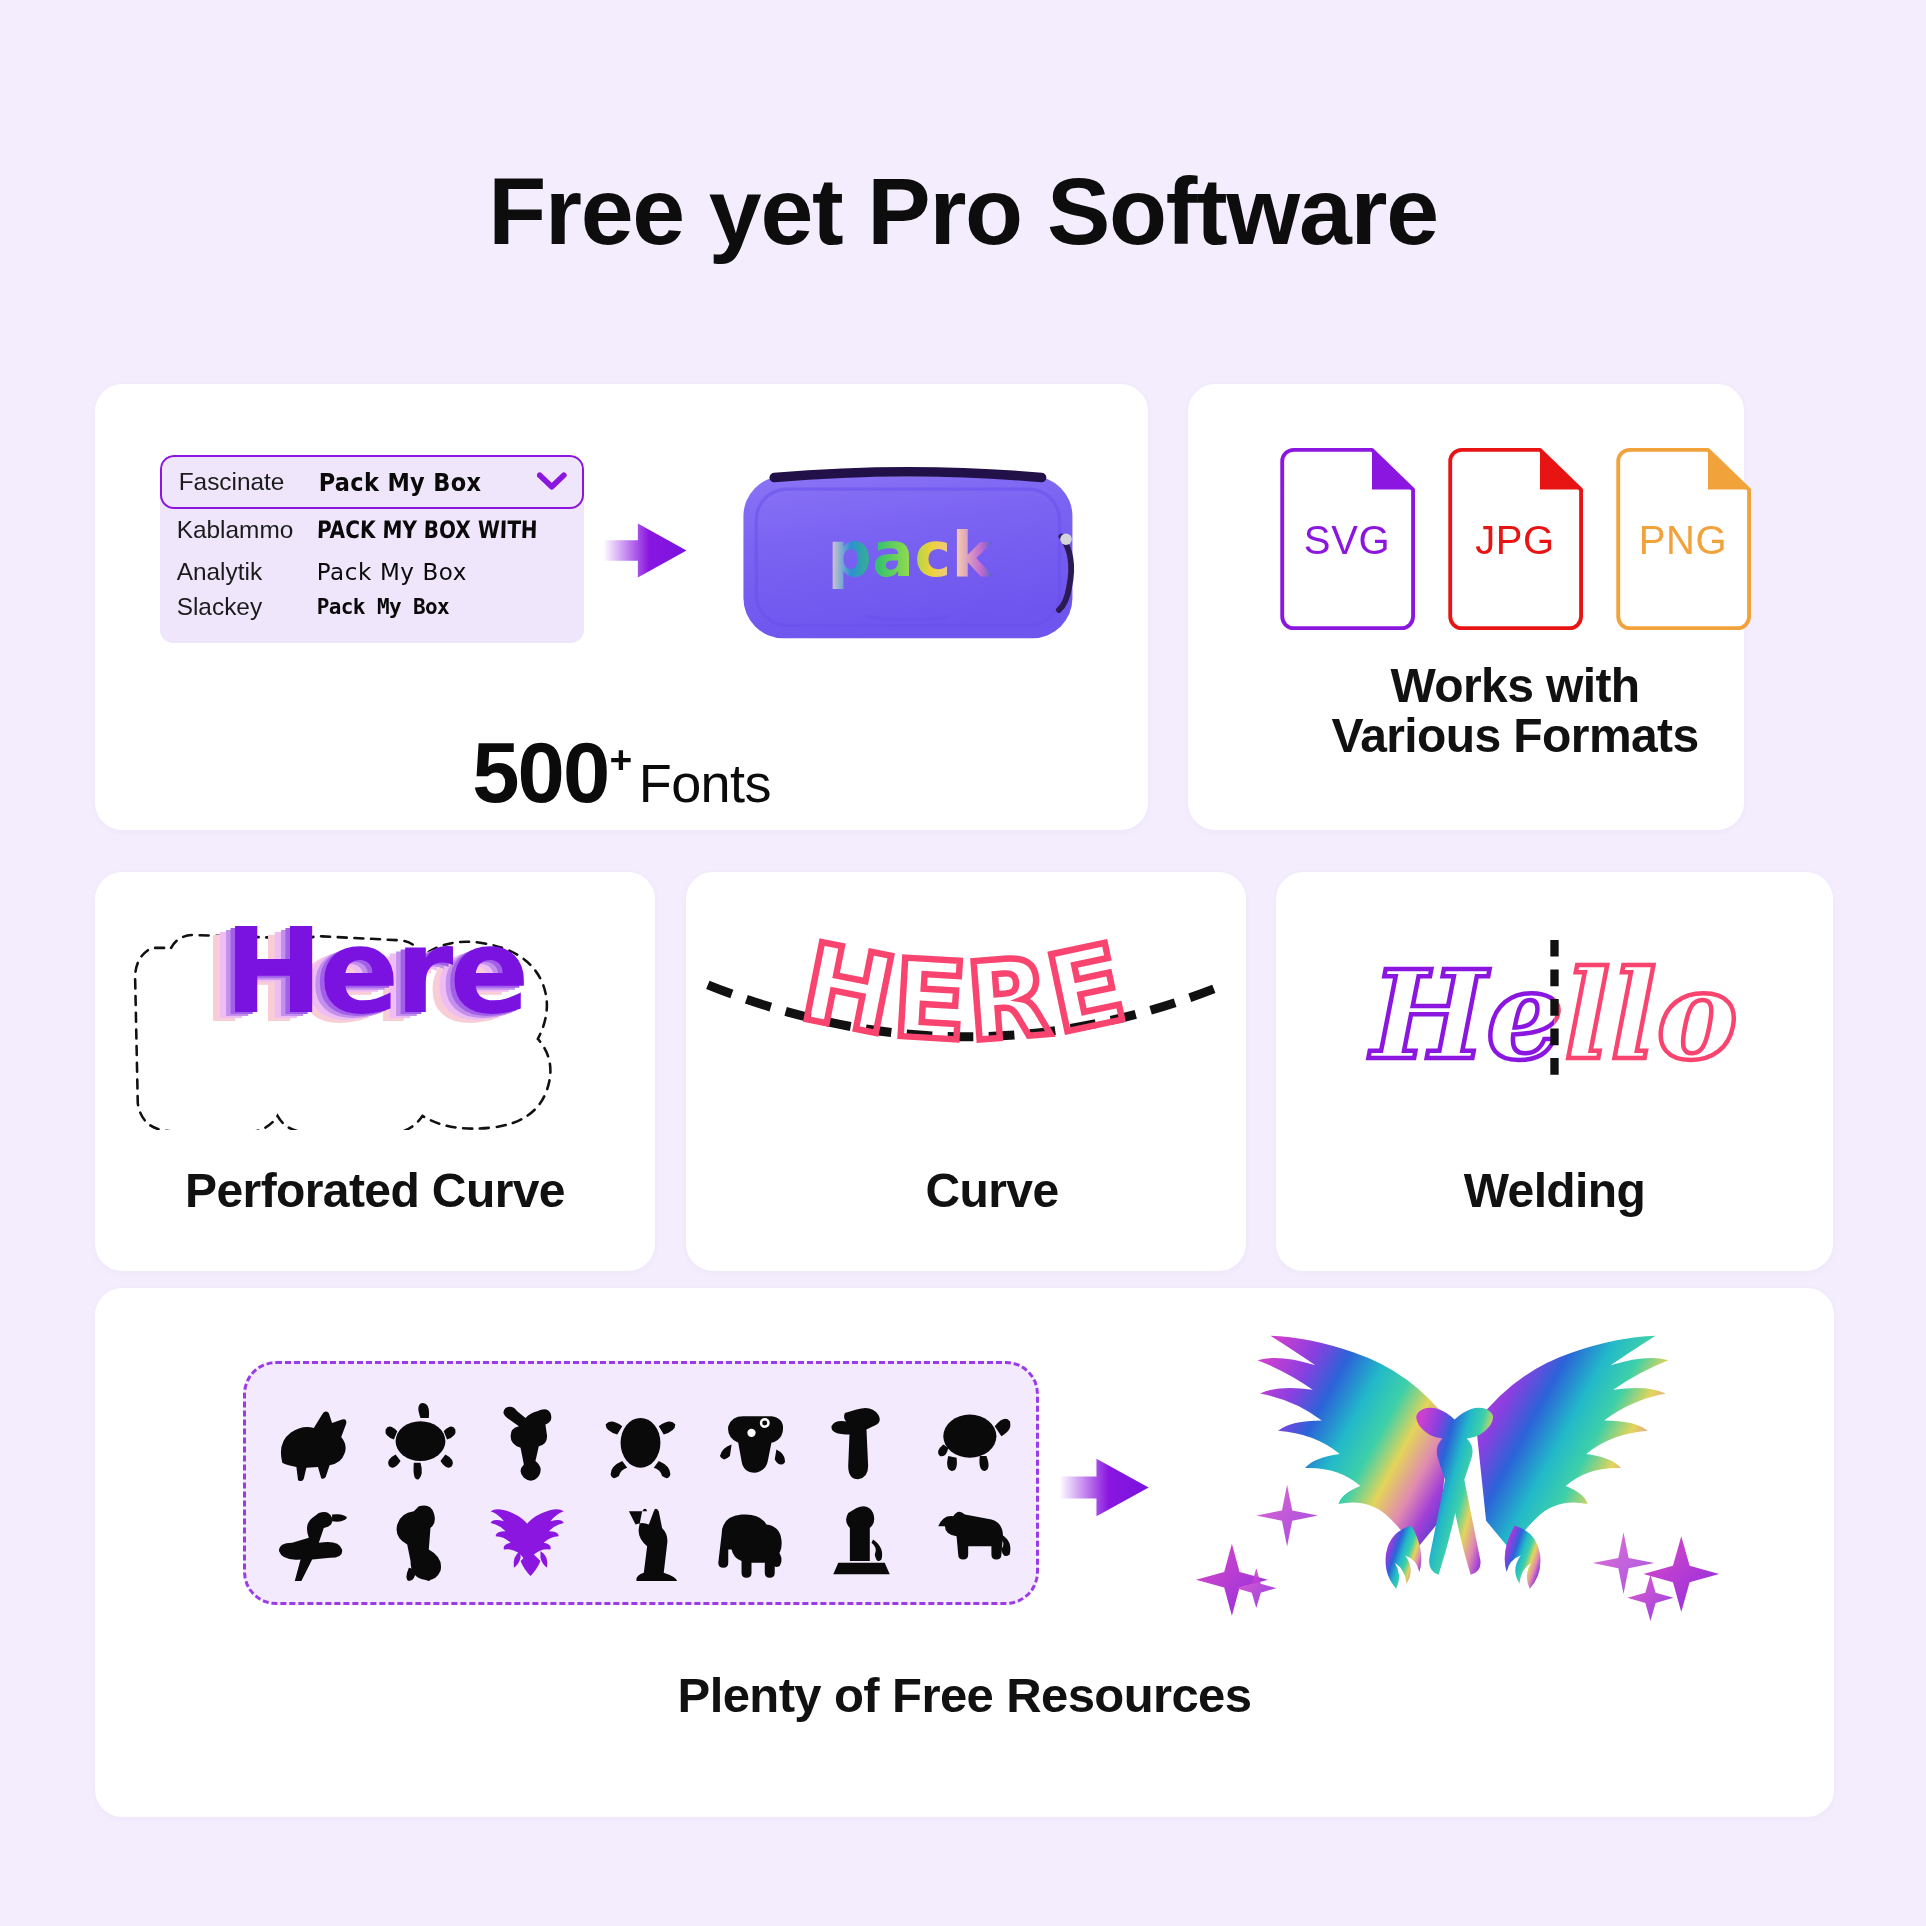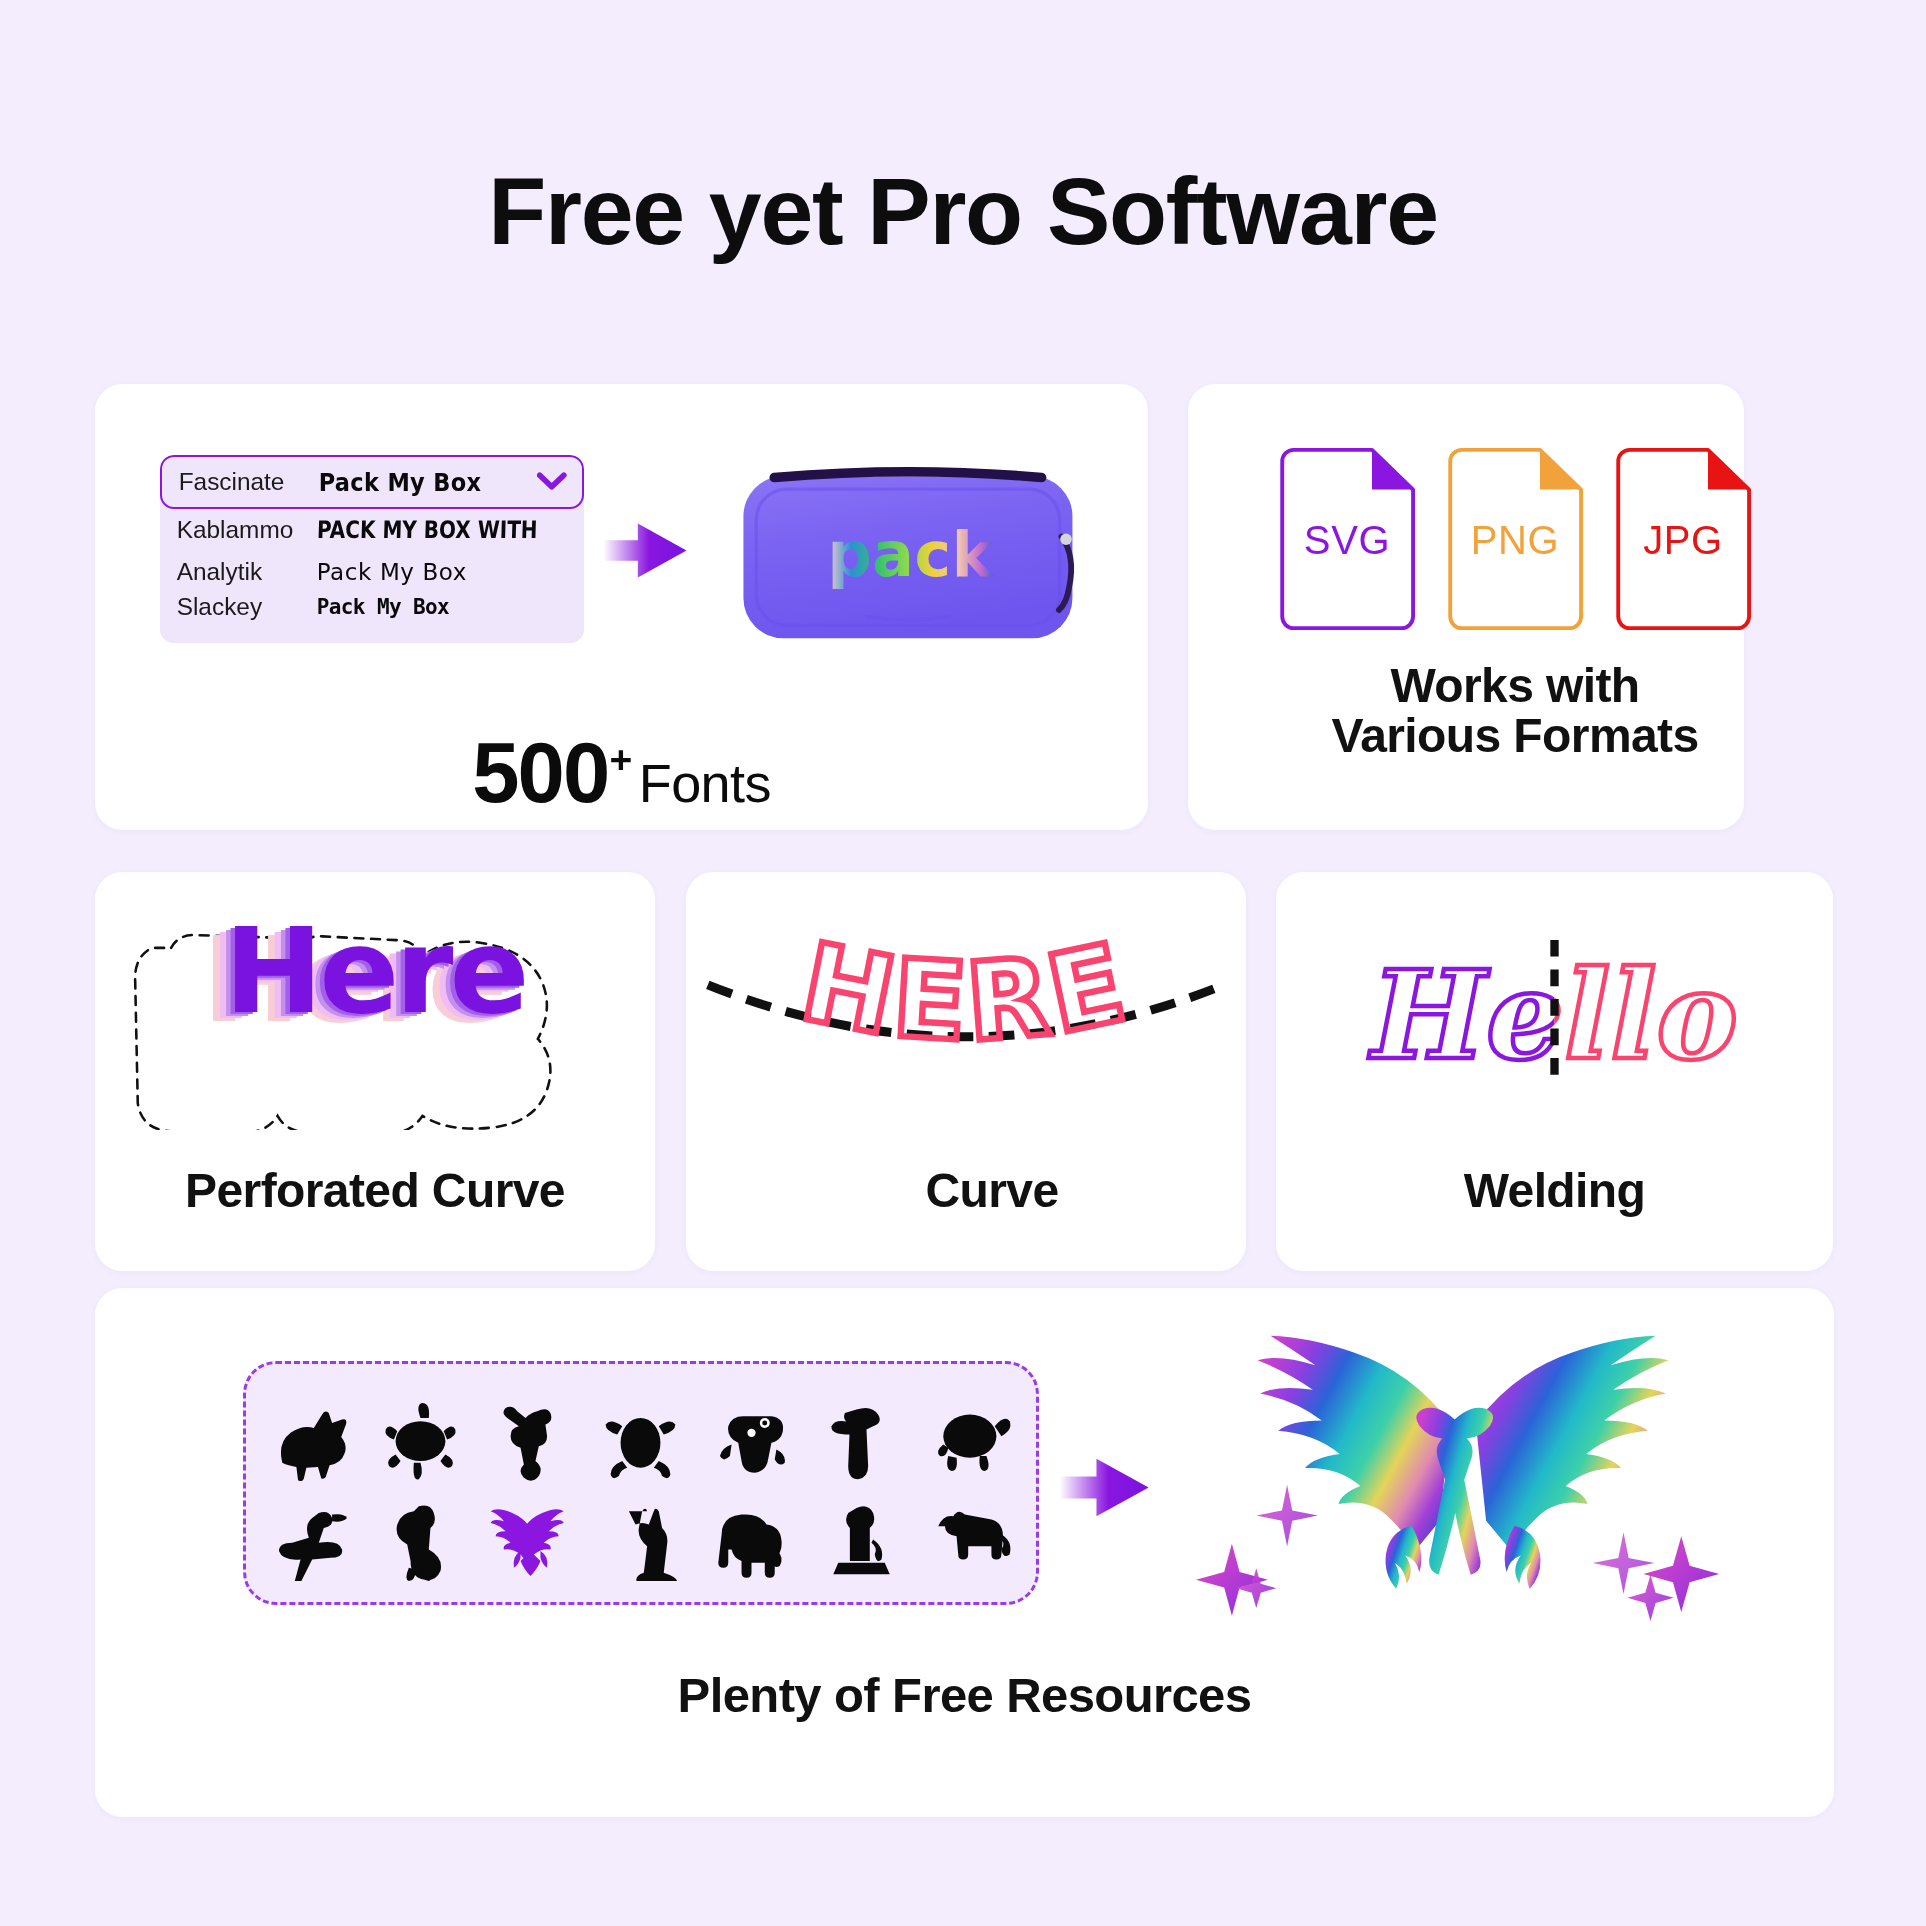--- a/index.html
+++ b/index.html
@@ -204,32 +204,32 @@
       <div class="fileicon">
         <svg width="140" height="186" viewBox="0 0 218 290">
           <path d="M8 24 a18 18 0 0 1 18 -18 L148 6 L212 68 L212 266 a18 18 0 0 1 -18 18 L26 284 a18 18 0 0 1 -18 -18 Z" fill="#FFFFFF" stroke="#8A16E0" stroke-width="6" stroke-linejoin="round"></path>
           <path d="M148 6 L212 68 L148 68 Z" fill="#8A16E0"></path>
         </svg>
         <div class="lbl" style="color:#8A16E0">SVG</div>
       </div>
 
       <div class="fileicon">
         <svg width="140" height="186" viewBox="0 0 218 290">
+          <path d="M8 24 a18 18 0 0 1 18 -18 L148 6 L212 68 L212 266 a18 18 0 0 1 -18 18 L26 284 a18 18 0 0 1 -18 -18 Z" fill="#FFFFFF" stroke="#E81414" stroke-width="6" stroke-linejoin="round"></path>
+          <path d="M148 6 L212 68 L148 68 Z" fill="#E81414"></path>
+        </svg>
+        <div class="lbl" style="color:#E81414">JPG</div>
+      </div>
+
+      <div class="fileicon">
+        <svg width="140" height="186" viewBox="0 0 218 290">
           <path d="M8 24 a18 18 0 0 1 18 -18 L148 6 L212 68 L212 266 a18 18 0 0 1 -18 18 L26 284 a18 18 0 0 1 -18 -18 Z" fill="#FFFFFF" stroke="#F2A23A" stroke-width="6" stroke-linejoin="round"></path>
           <path d="M148 6 L212 68 L148 68 Z" fill="#F2A23A"></path>
         </svg>
         <div class="lbl" style="color:#F2A23A">PNG</div>
-      </div>
-
-      <div class="fileicon">
-        <svg width="140" height="186" viewBox="0 0 218 290">
-          <path d="M8 24 a18 18 0 0 1 18 -18 L148 6 L212 68 L212 266 a18 18 0 0 1 -18 18 L26 284 a18 18 0 0 1 -18 -18 Z" fill="#FFFFFF" stroke="#E81414" stroke-width="6" stroke-linejoin="round"></path>
-          <path d="M148 6 L212 68 L148 68 Z" fill="#E81414"></path>
-        </svg>
-        <div class="lbl" style="color:#E81414">JPG</div>
       </div>
 
     </div>
     <div class="fmt-label">
       <div>Works with</div>
       <div>Various Formats</div>
     </div>
   </div>
 
   <div class="card" id="card-perf">

